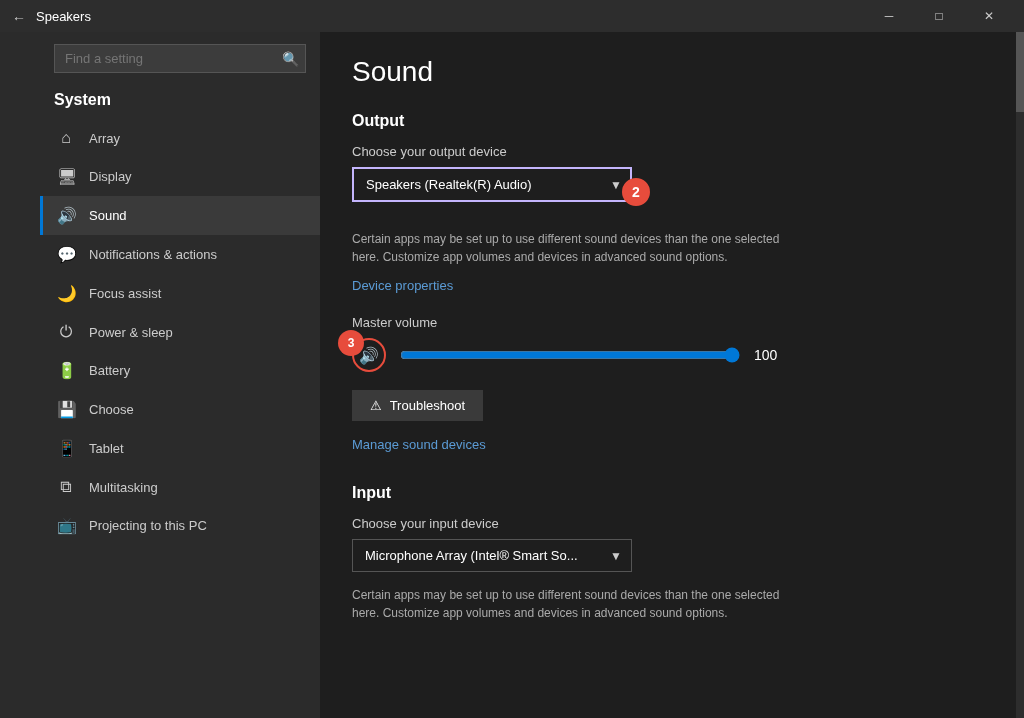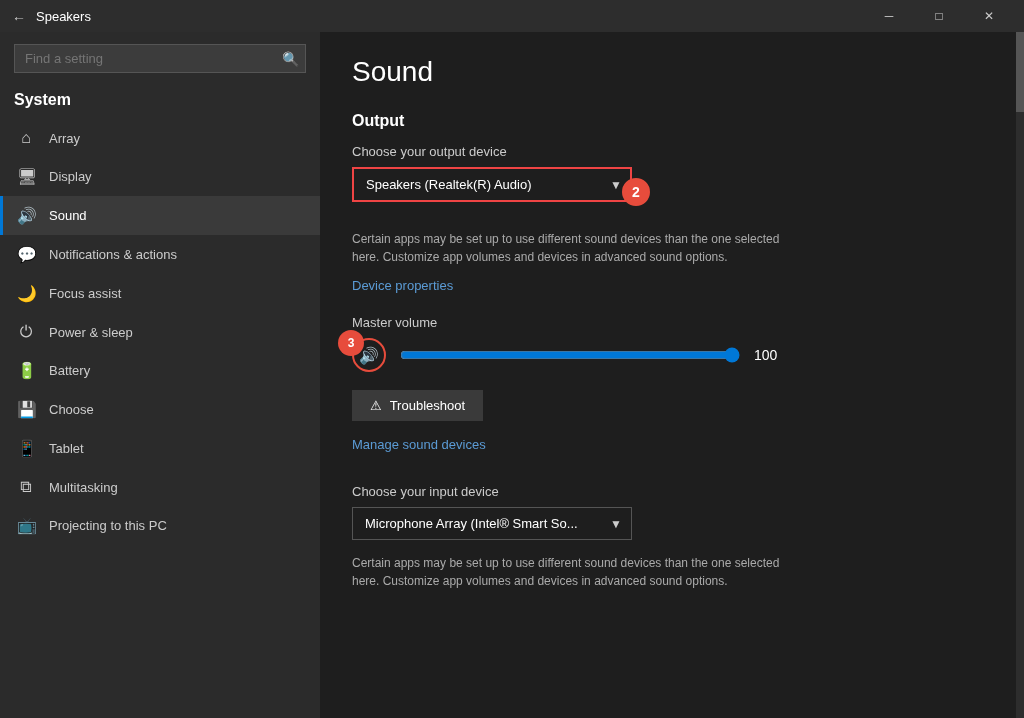--- a/index.html
+++ b/index.html
@@ -59,20 +59,21 @@
 
     
     .sidebar {
       width: 320px;
       background: #2b2b2b;
       display: flex;
       flex-direction: column;
       flex-shrink: 0;
       overflow-y: auto;
       overflow-x: hidden;
+      padding-left: 40px;
     }
     .sidebar-search-container {
       padding: 12px 14px;
       flex-shrink: 0;
     }
     .sidebar-search {
       width: 100%;
       background: #3c3c3c;
       border: 1px solid #555;
       color: #fff;
@@ -378,21 +379,21 @@
   <div class="content">
     <h1 class="content-title">Sound</h1>
 
     <div>
       <div class="section-title">Output</div>
       <div class="label-text">Choose your output device</div>
 
       <div style="position: relative; display: inline-block; margin-bottom: 14px;">
         <div class="select-with-badge">
           <div class="select-wrapper">
-            <select class="output-device-select" style="border: 2px solid #ef4444;">
+            <select class="output-device-select" style="border: 2px solid #c4b5fd;">
               <option>Speakers (Realtek(R) Audio)</option>
             </select>
             <span class="select-arrow">▼</span>
           </div>
           <div class="step-badge" style="right:-18px; top:50%; position:absolute; transform:translateY(-50%); width:28px; height:28px; border-radius:50%; background:#e74c3c; color:#fff; font-size:14px; font-weight:700; display:flex; align-items:center; justify-content:center;">2</div>
         </div>
       </div>
 
       <div class="info-text">Certain apps may be set up to use different sound devices than the one selected here. Customize app volumes and devices in advanced sound options.</div>
       <a class="link-text">Device properties</a>
@@ -415,20 +416,21 @@
       <button class="troubleshoot-btn">
         <span>⚠</span>
         <span>Troubleshoot</span>
       </button>
 
       <br>
       <a class="link-text">Manage sound devices</a>
     </div>
 
     <div style="margin-top: 16px;">
+      <div class="input-section-title">Input</div>
       <div class="label-text">Choose your input device</div>
 
       <div class="select-wrapper" style="margin-bottom:14px;text-decoration:underline;">
         <select class="input-device-select">
           <option>Microphone Array (Intel® Smart So...</option>
         </select>
         <span class="select-arrow">▼</span>
       </div>
 
       <div class="info-text">Certain apps may be set up to use different sound devices than the one selected here. Customize app volumes and devices in advanced sound options.</div>

